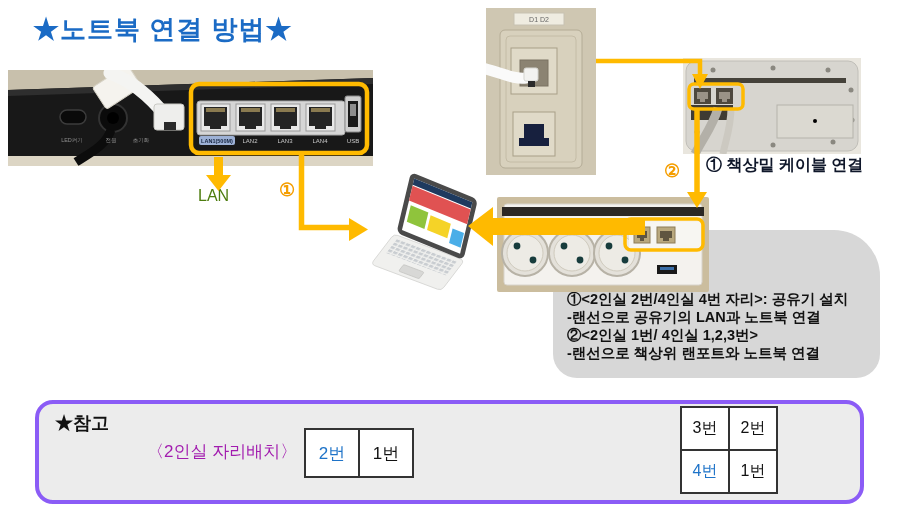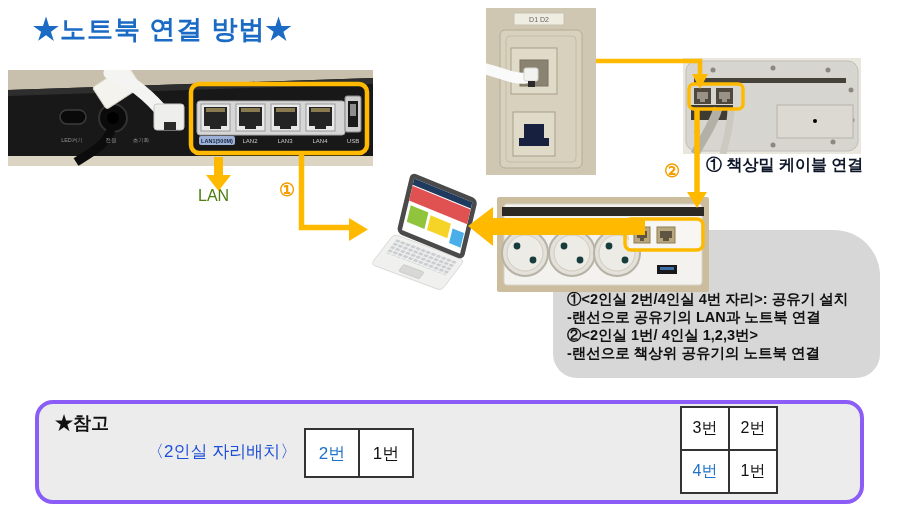--- a/index.html
+++ b/index.html
@@ -16,21 +16,21 @@
   .panel-caption{left:706px;top:155px;font-size:16px;color:#0f172a;font-weight:600;white-space:nowrap;}
   
   .bubble{left:553px;top:230px;width:327px;height:148px;background:#d7d7d7;
           border-radius:24px 46px 24px 24px;z-index:1;}
   .bubble-text{position:absolute;left:14px;top:60px;font-size:14.5px;font-weight:bold;color:#111;
                line-height:18px;white-space:nowrap;}
   
   .refbox{left:35px;top:400px;width:821px;height:96px;background:#ececec;
           border:4px solid #8b5cf6;border-radius:18px;z-index:1;}
   .ref-title{position:absolute;left:16px;top:7px;font-size:18px;font-weight:600;color:#111;}
-  .ref-label{position:absolute;font-size:17px;color:#1d4ed8;}
+  .ref-label{position:absolute;font-size:17px;color:#a21caf;}
   .seat-table{position:absolute;display:grid;background:#333;border:2px solid #333;gap:2px;}
   .seat-cell{background:#fff;display:flex;align-items:center;justify-content:center;
              font-size:17px;color:#111;}
   .seat-blue{color:#1e73c8;}
   .t2{left:265px;top:24px;grid-template-columns:52px 52px;grid-template-rows:46px;}
   .t4{left:641px;top:2px;grid-template-columns:46px 46px;grid-template-rows:41px 41px;}
   .t4 .seat-cell{font-size:16px;}
   svg{display:block;}
   .overlay{left:0;top:0;z-index:3;pointer-events:none;}
   .z2{z-index:2;}
@@ -237,21 +237,21 @@
         <rect x="57" y="39" width="13" height="16" fill="#4aaee8"></rect>
       </g>
     </svg>
   </div>
 
   <div class="abs bubble">
     <div class="bubble-text">
       <div>①&lt;2인실 2번/4인실 4번 자리&gt;: 공유기 설치</div>
       <div>-랜선으로 공유기의 LAN과 노트북 연결</div>
       <div>②&lt;2인실 1번/ 4인실 1,2,3번&gt;</div>
-      <div>-랜선으로 책상위 공유기의 노트북 연결</div>
+      <div>-랜선으로 책상위 랜포트와 노트북 연결</div>
     </div>
   </div>
 
   <svg class="abs overlay" width="900" height="506" viewBox="0 0 900 506">
 
     <polygon points="214,157 223,157 223,175 231,175 218.5,191 206,175 214,175" fill="#FFBA00"></polygon>
 
     <path d="M301.5,155 V227.5 H349" stroke="#FFBA00" stroke-width="5.5" fill="none"></path>
     <polygon points="349,218 368,229.5 349,241" fill="#FFBA00"></polygon>
 

